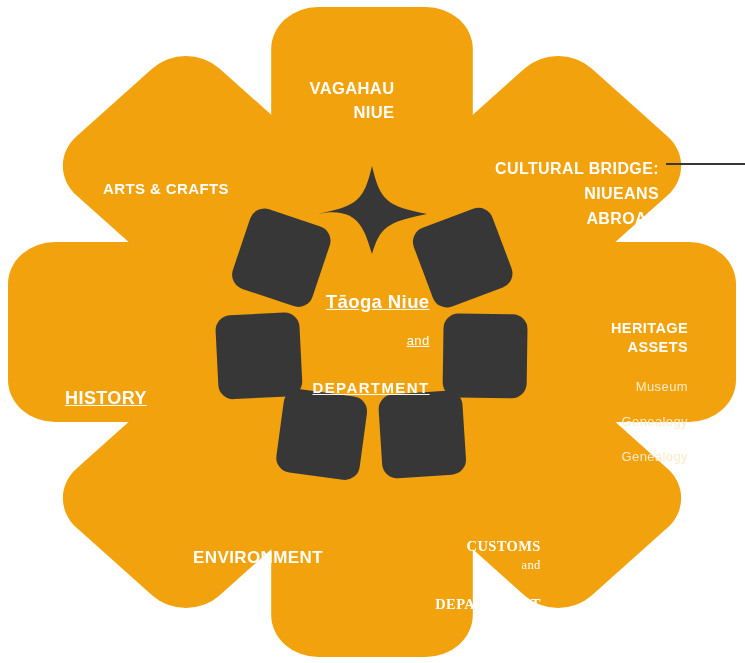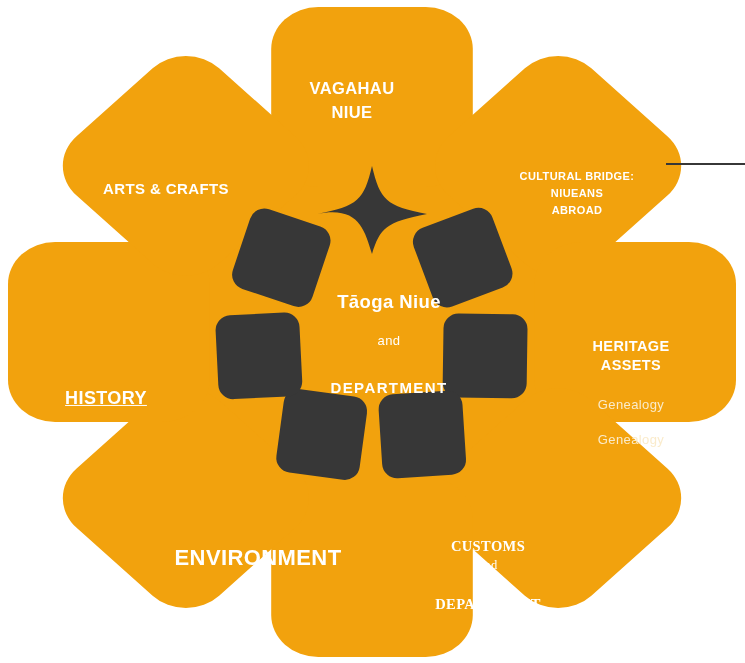--- a/index.html
+++ b/index.html
@@ -16,36 +16,36 @@
     background:#ffffff;
     font-family:"Liberation Sans", sans-serif;
   }
   #flower-svg{position:absolute;left:0;top:0;z-index:1;}
   .label{
     position:absolute;
     transform:translate(-50%,-50%);
     z-index:2;
     color:var(--text,#fff);
     font-weight:700;
-    text-align:center;
+    text-align:right;
     white-space:pre-line;
     letter-spacing:0.4px;
     line-height:1.45;
   }
   .lbl-vagahau{left:352px;top:101px;font-size:16.5px;}
   .lbl-arts{left:166px;top:189px;font-size:15px;}
-  .lbl-cultural{left:577px;top:194px;font-size:11px;line-height:1.55;}
+  .lbl-cultural{left:577px;top:194px;font-size:16px;line-height:1.55;}
   .lbl-history{left:106px;top:398px;font-size:18px;text-decoration:underline;}
-  .lbl-environment{left:258px;top:558px;font-size:22px;}
+  .lbl-environment{left:258px;top:558px;font-size:17px;}
   .lbl-customs{left:488px;top:565px;font-size:14.5px;line-height:1.4;font-family:Liberation Serif, serif;}
   .lbl-customs .small-and{display:block;font-size:12.5px;font-weight:400;}
   .lbl-heritage{left:631px;top:401px;font-size:14.5px;line-height:1.35;}
   .lbl-heritage .h-items{display:block;font-weight:400;font-size:13px;color:var(--subtext,#FAEBCB);margin-top:3px;}
   .lbl-heritage .h-items span{display:block;}
-  .lbl-center{left:389px;top:344px;line-height:1.25;}
+  .lbl-center{left:371px;top:344px;line-height:1.25;text-decoration:underline;}
   .lbl-center .c-title{display:block;font-size:18.5px;font-weight:700;}
   .lbl-center .c-and{display:block;font-size:13px;font-weight:400;}
   .lbl-center .c-dept{display:block;font-size:15px;font-weight:700;letter-spacing:1.4px;margin-top:10px;}
   .stray-line{
     position:absolute;left:666px;top:163px;width:79px;height:2px;
     background:var(--dark,#373737);z-index:3;
   }
 </style>
 </head>
 <body>
@@ -85,20 +85,21 @@
 
   <div class="label lbl-arts">ARTS &amp; CRAFTS</div>
 
   <div class="label lbl-cultural">CULTURAL BRIDGE:
 NIUEANS
 ABROAD</div>
 
   <div class="label lbl-heritage">
     <span>HERITAGE ASSETS</span>
     <span class="h-items">
+      <span>Museum</span>
       <span>Genealogy</span>
       <span>Genealogy</span>
     </span>
   </div>
 
   <div class="label lbl-history">HISTORY</div>
 
   <div class="label lbl-environment">ENVIRONMENT</div>
 
   <div class="label lbl-customs">

